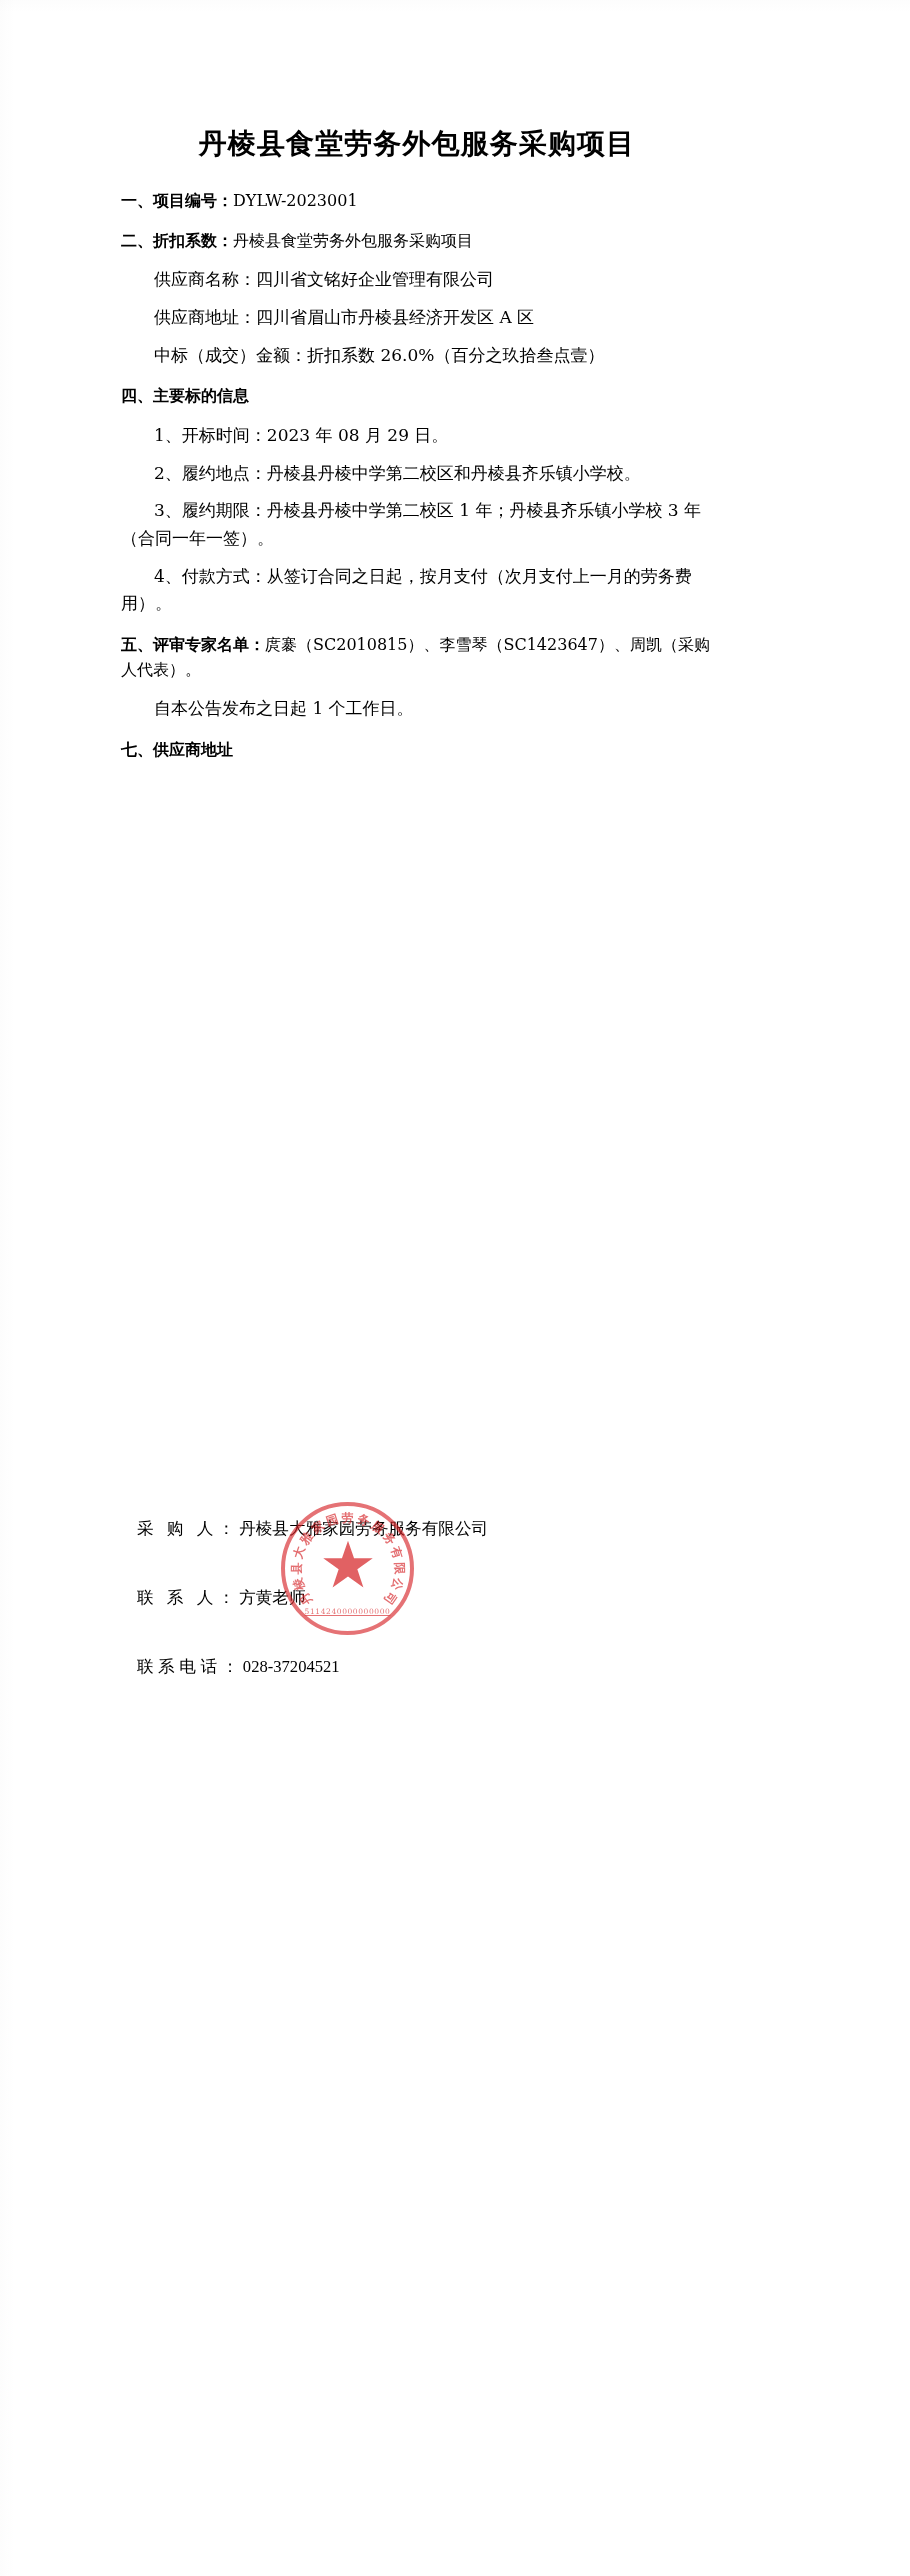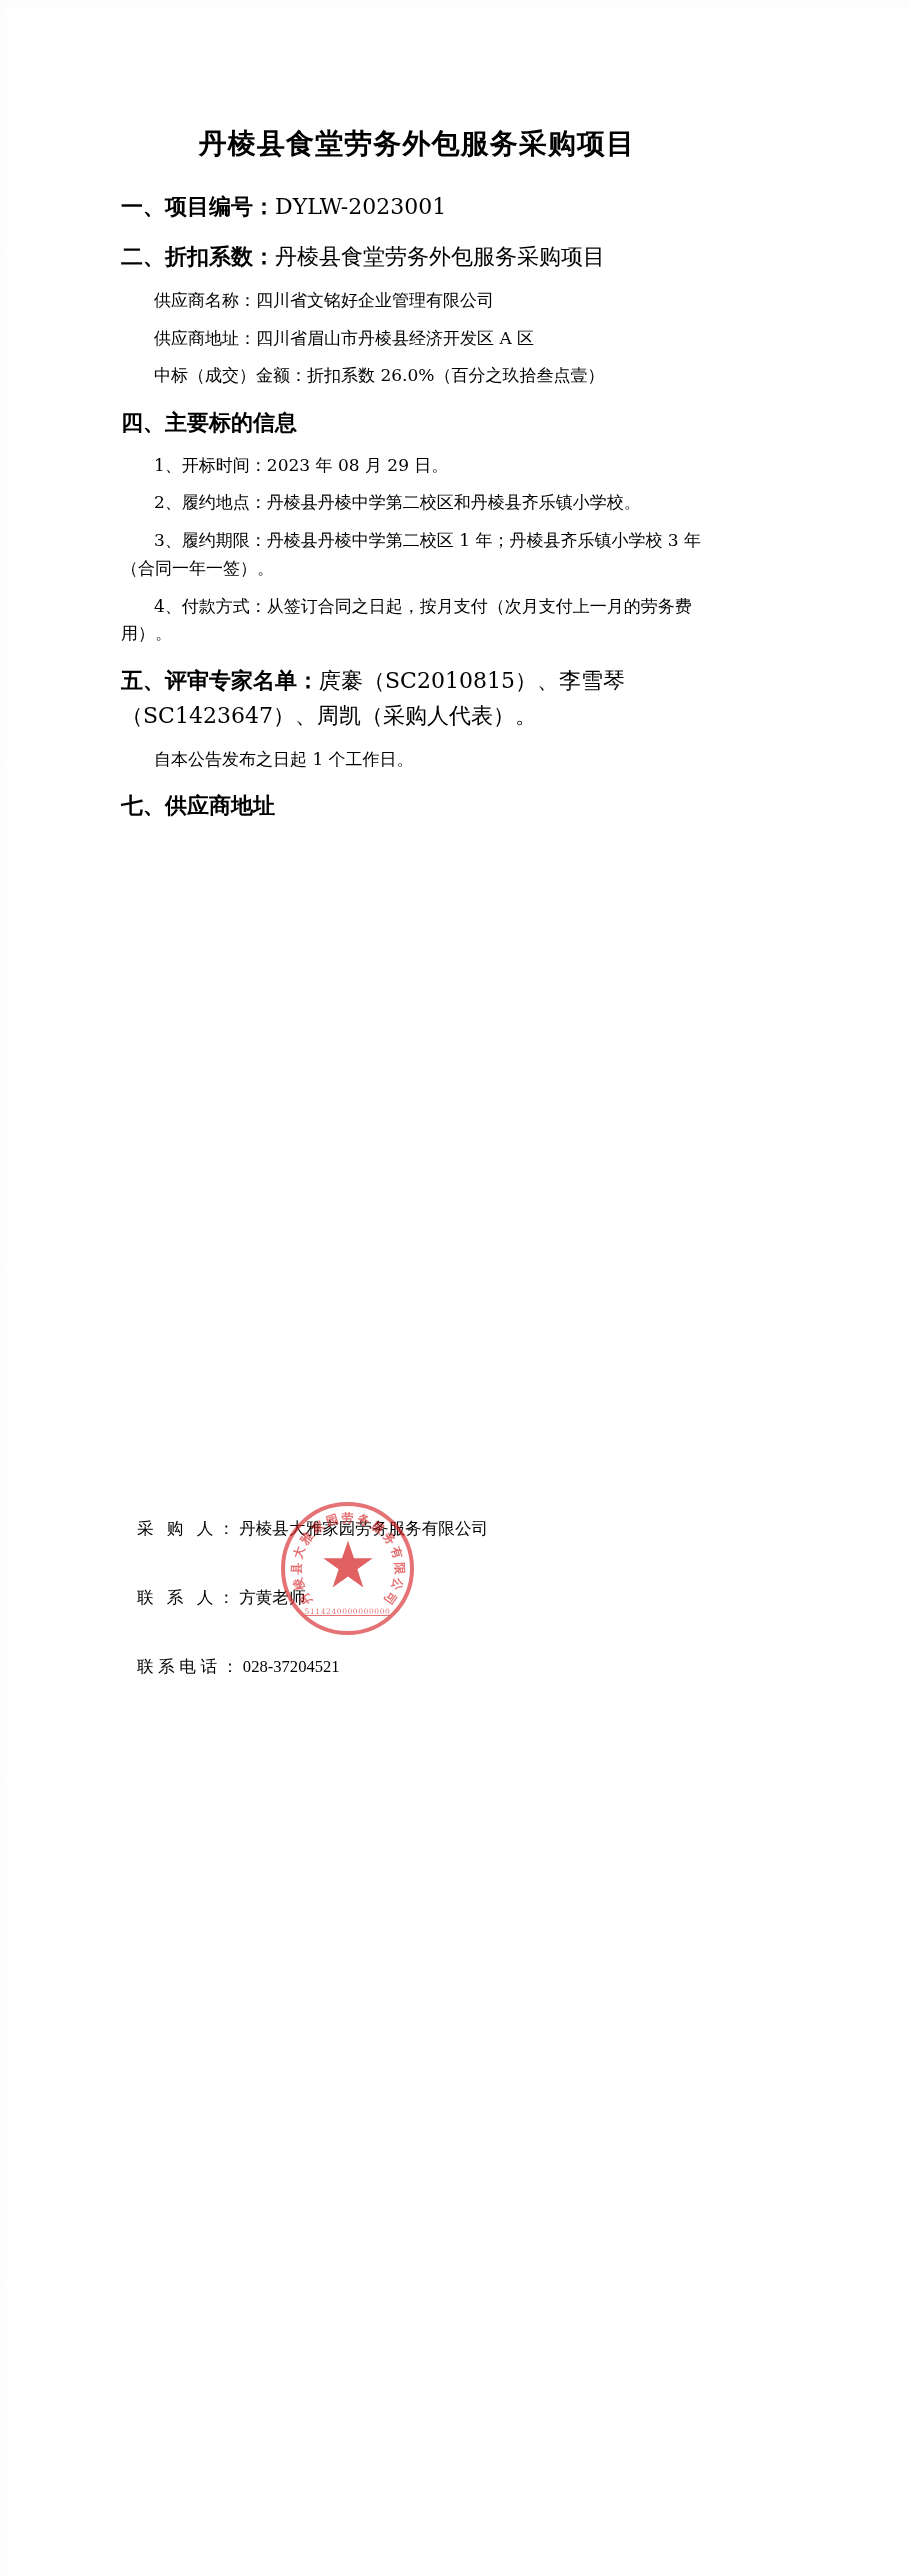--- a/index.html
+++ b/index.html
@@ -40,21 +40,21 @@
     margin-top: 16px;
   }
   .body-block {
     margin-top: 24px;
     padding-left: 112px;
     padding-right: 109px;
   }
   .sec-heading {
     font-family: "DejaVu Serif", "Liberation Serif", serif;
     font-weight: bold;
-    font-size: 22px;
+    font-size: 16px;
     color: #000000;
     line-height: 1.55;
     margin-top: 15px;
     text-indent: 0;
   }
   .sec-heading .inline-val {
     font-weight: normal;
   }
   .para {
     font-family: "DejaVu Serif", "Liberation Serif", serif;

